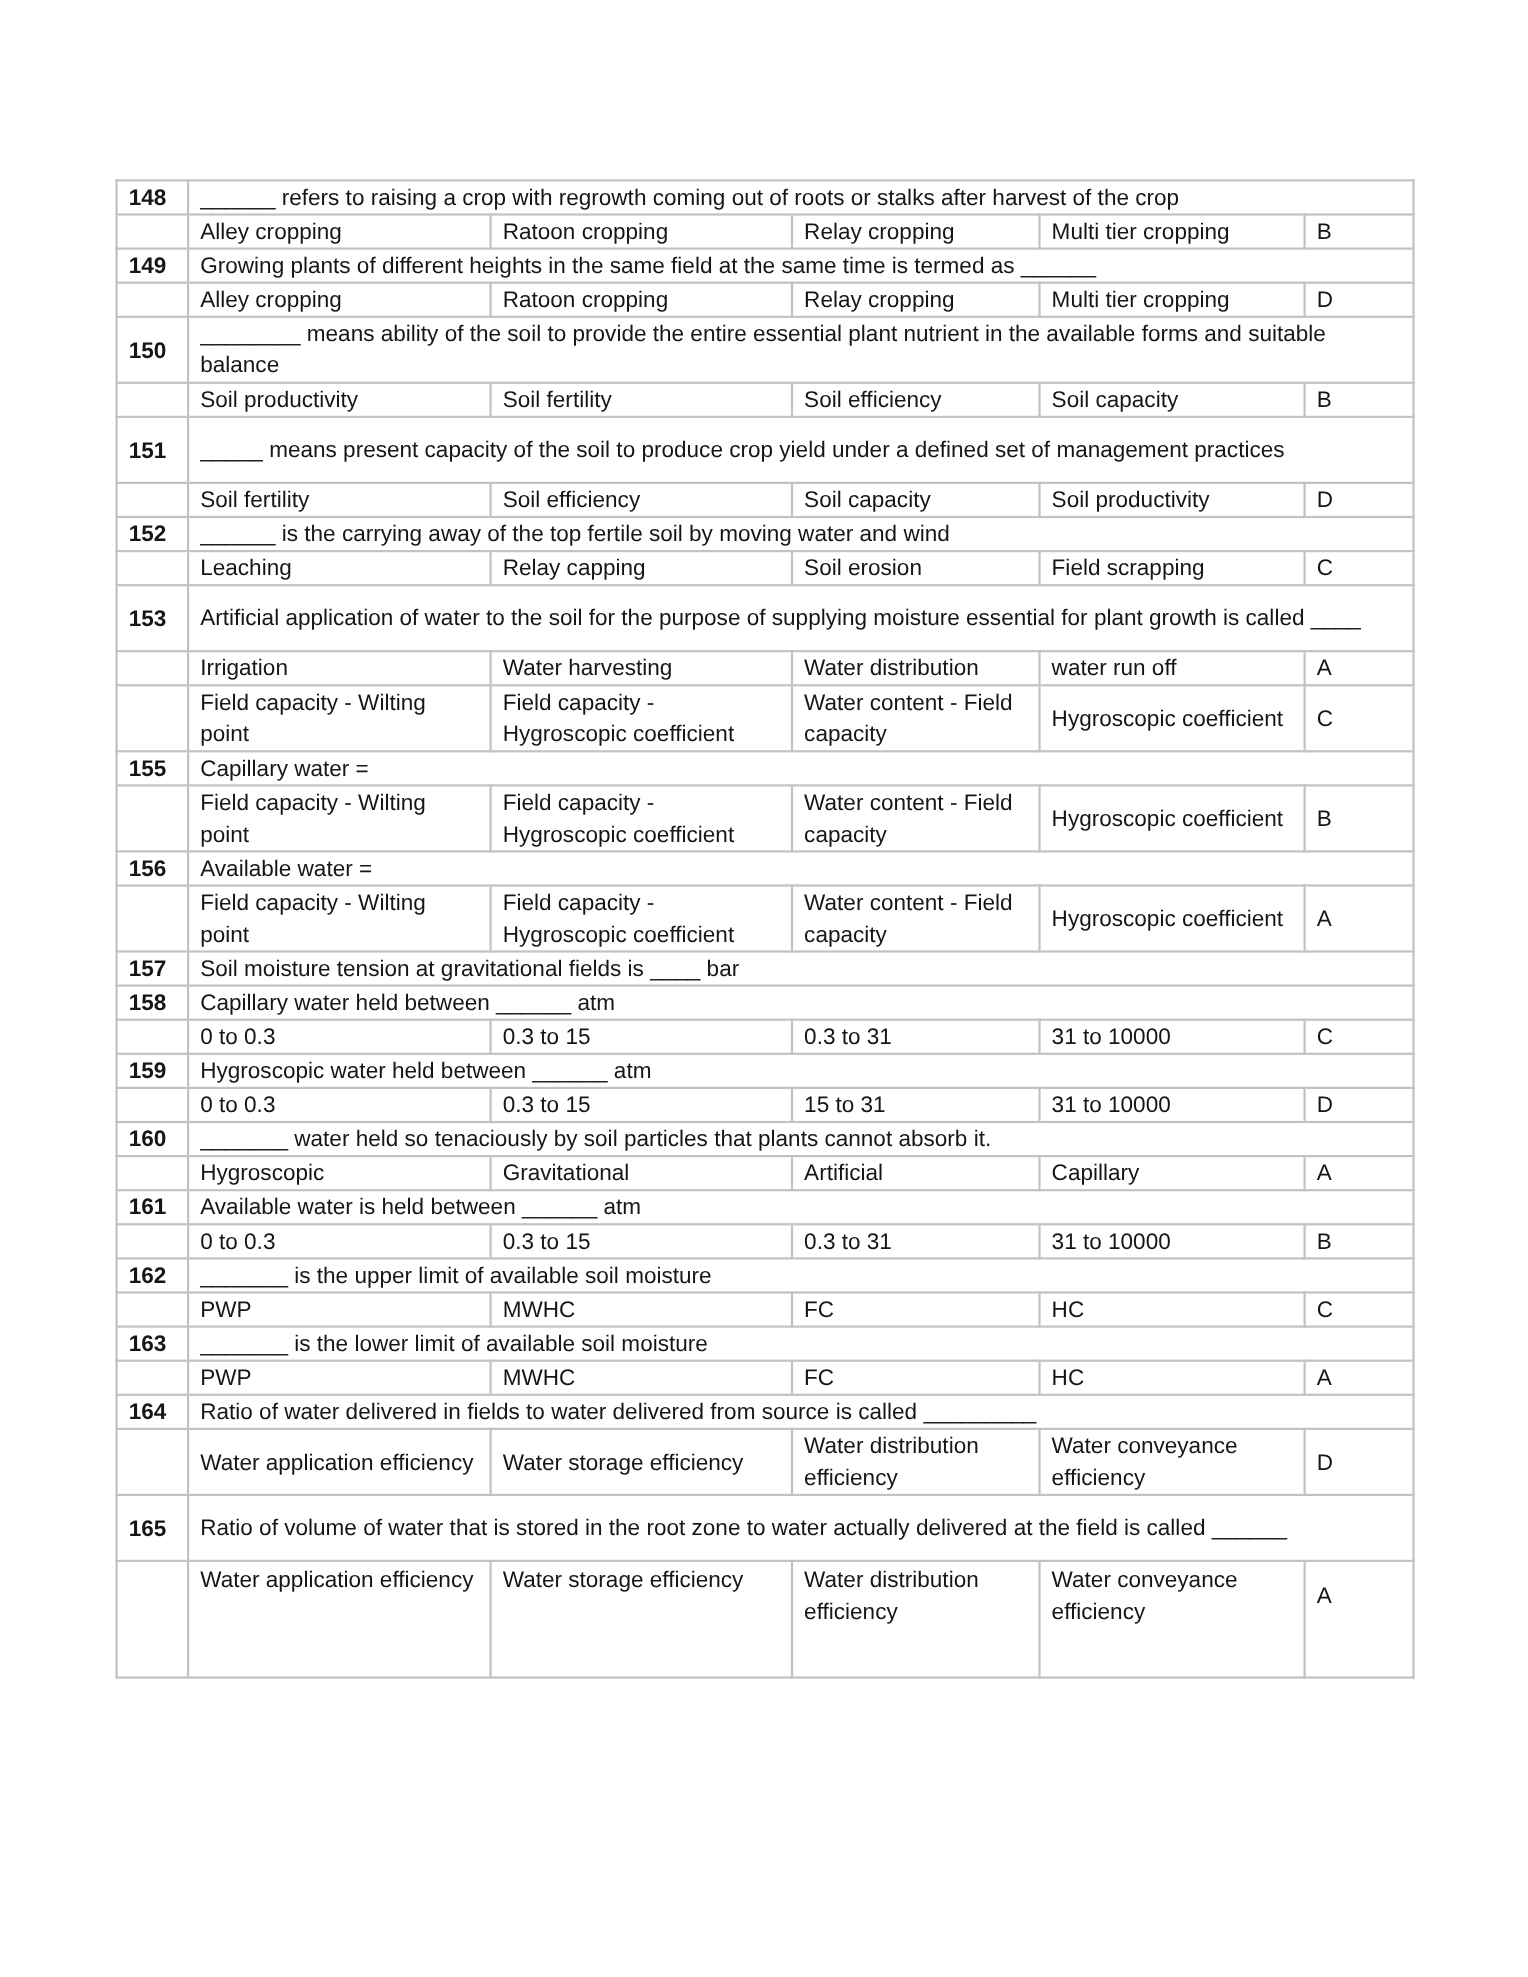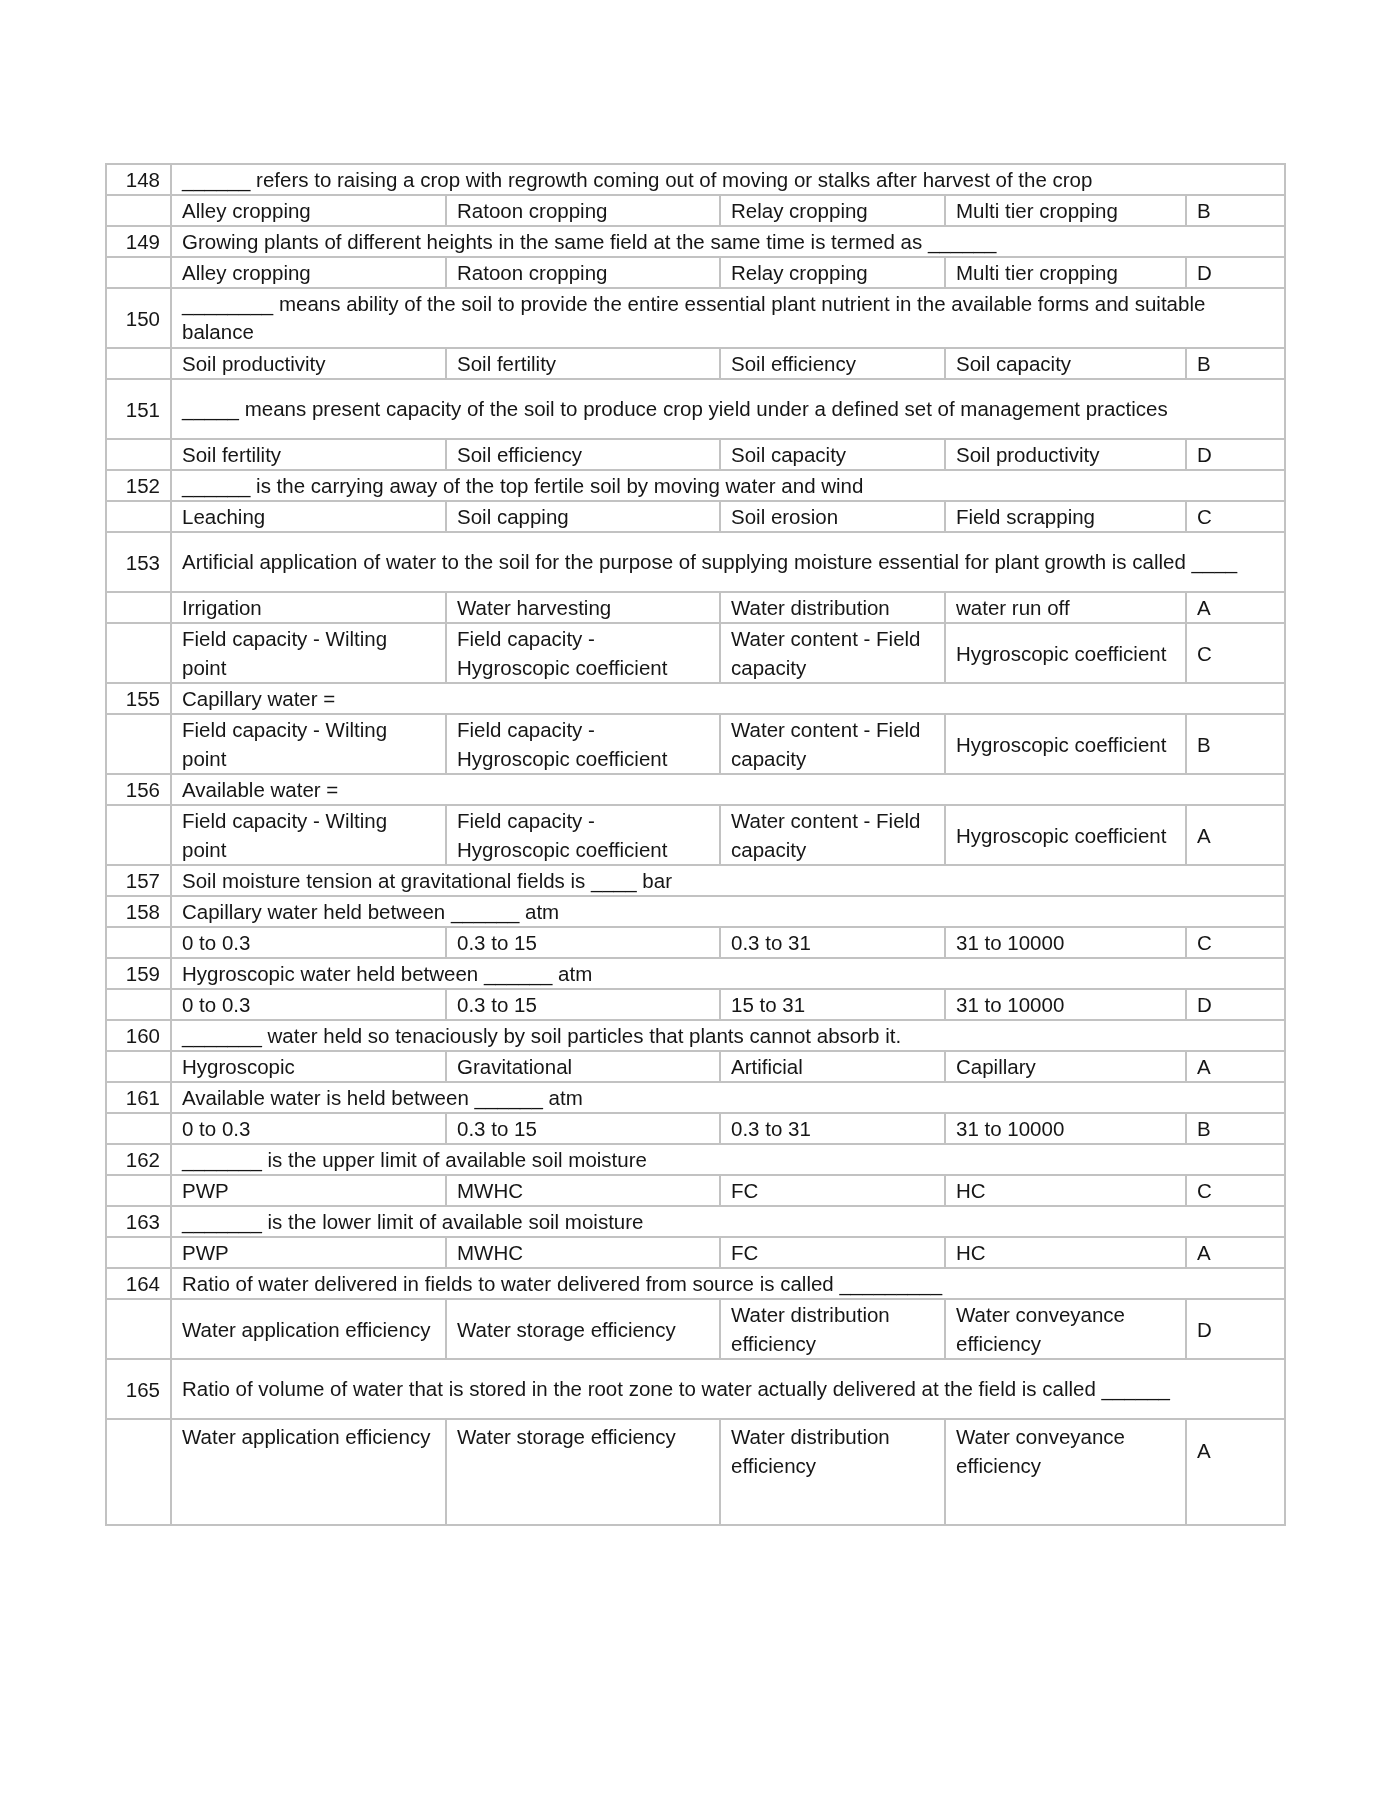--- a/index.html
+++ b/index.html
@@ -20,21 +20,21 @@
     vertical-align: middle;
     white-space: normal;
     overflow: hidden;
   }
   col.c-num { width: 65px; }
   col.c-a { width: 275px; }
   col.c-b { width: 274px; }
   col.c-c { width: 225px; }
   col.c-d { width: 241px; }
   col.c-ans { width: 99px; }
-  td.num { text-align: right; padding: 0 4px; }
+  td.num { text-align: left; padding: 0 4px; font-weight: bold; }
   tr.r1 td { height: 27px; }
   tr.r2 td { height: 58px; }
   tr.r3 td { height: 88px; vertical-align: top; padding-top: 2px; }
   tr.r3 td.ans { vertical-align: top; padding-top: 16px; }
   tr.r2 td.q { line-height: 28px; }
   td.ans { padding-left: 12px; }
 </style>
 </head>
 <body>
 
@@ -44,21 +44,21 @@
       <col class="c-num">
         <col class="c-a">
         <col class="c-b">
         <col class="c-c">
         <col class="c-d">
         <col class="c-ans">
     </colgroup>
     <tbody id="mcq-body">
         <tr class="r1">
           <td class="num" rowspan="1">148</td>
-          <td class="q" colspan="5">______ refers to raising a crop with regrowth coming out of moving or stalks after harvest of the crop</td>
+          <td class="q" colspan="5">______ refers to raising a crop with regrowth coming out of roots or stalks after harvest of the crop</td>
         </tr>
         <tr class="r1">
           <td class="num"></td>
           <td class="opt">Alley cropping</td>
           <td class="opt">Ratoon cropping</td>
           <td class="opt">Relay cropping</td>
           <td class="opt">Multi tier cropping</td>
           <td class="ans">B</td>
         </tr>
         <tr class="r1">
@@ -97,21 +97,21 @@
           <td class="opt">Soil productivity</td>
           <td class="ans">D</td>
         </tr>
         <tr class="r1">
           <td class="num" rowspan="1">152</td>
           <td class="q" colspan="5">______ is the carrying away of the top fertile soil by moving water and wind</td>
         </tr>
         <tr class="r1">
           <td class="num"></td>
           <td class="opt">Leaching</td>
-          <td class="opt">Soil capping</td>
+          <td class="opt">Relay capping</td>
           <td class="opt">Soil erosion</td>
           <td class="opt">Field scrapping</td>
           <td class="ans">C</td>
         </tr>
         <tr class="r2">
           <td class="num" rowspan="1">153</td>
           <td class="q" colspan="5">Artificial application of water to the soil for the purpose of supplying moisture essential for plant growth is called ____</td>
         </tr>
         <tr class="r1">
           <td class="num"></td>

